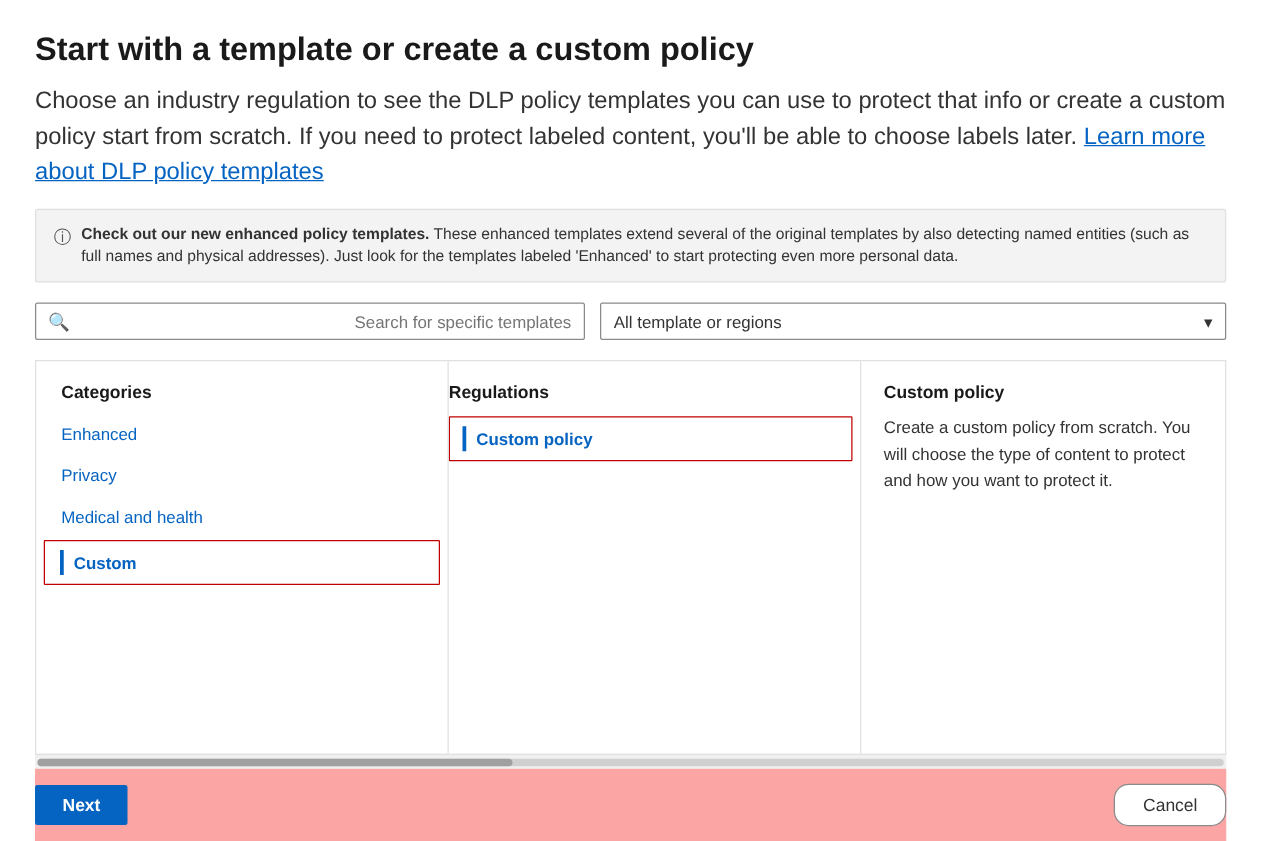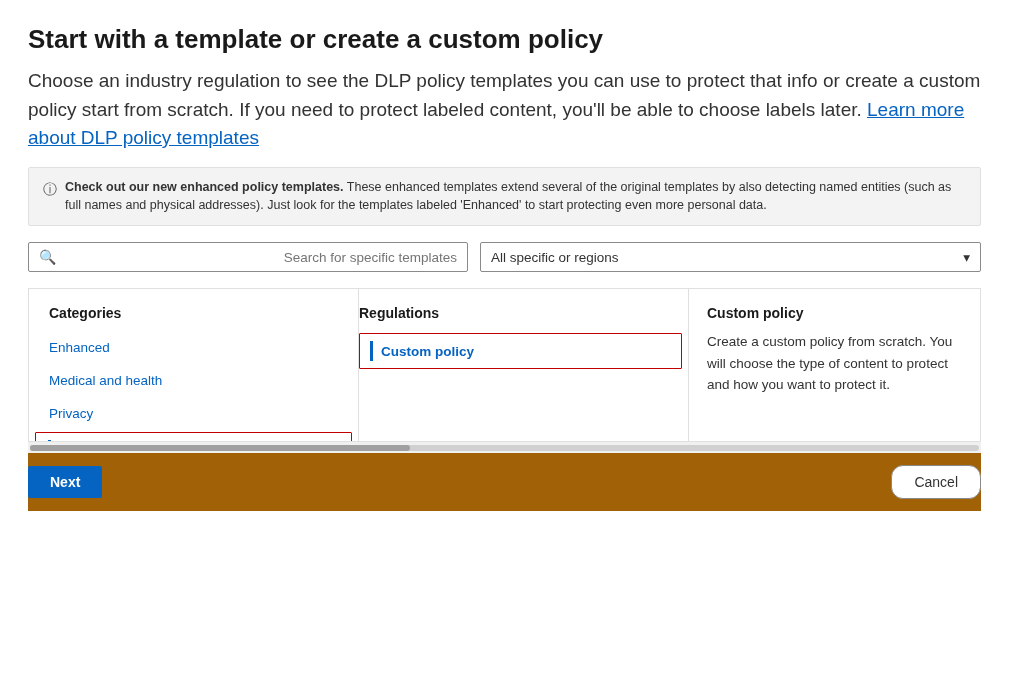--- a/index.html
+++ b/index.html
@@ -10,21 +10,21 @@
       background: #fff;
       width: 1009px;
       min-height: 673px;
       overflow: hidden;
     }
 
     .page-container {
       padding: 24px 28px 0 28px;
       display: flex;
       flex-direction: column;
-      height: 511px;
+      height: 673px;
     }
 
     .page-title {
       font-size: 26px;
       font-weight: 600;
       color: #1a1a1a;
       margin-bottom: 12px;
     }
 
     .page-description {
@@ -246,21 +246,21 @@
       height: 100%;
       background: #a0a0a0;
       border-radius: 3px;
     }
 
     .footer-bar {
       display: flex;
       align-items: center;
       justify-content: space-between;
       padding: 12px 0;
-      background: #a16207;
+      background: #fca5a5;
     }
 
     .btn-next {
       background: #0563c1;
       color: #fff;
       border: none;
       padding: 8px 22px;
       font-size: 14px;
       font-weight: 600;
       cursor: pointer;
@@ -296,33 +296,33 @@
       <span> These enhanced templates extend several of the original templates by also detecting named entities (such as full names and physical addresses). Just look for the templates labeled 'Enhanced' to start protecting even more personal data.</span>
     </div>
   </div>
 
   <div class="search-filter-row">
     <div class="search-box">
       <span class="search-icon-char">🔍</span>
       <input type="text" placeholder="Search for specific templates" style="">
     </div>
     <div class="region-dropdown">
-      <span>All specific or regions</span>
+      <span>All template or regions</span>
       <span class="chevron">▾</span>
     </div>
   </div>
 
   <div class="columns-container">
 
     <div class="column col-categories">
       <div class="col-header">Categories</div>
 
       <div class="category-item">Enhanced</div>
+      <div class="category-item">Privacy</div>
       <div class="category-item">Medical and health</div>
-      <div class="category-item">Privacy</div>
 
       <div class="category-item selected">
         <div class="selected-bar"></div>
         <span>Custom</span>
       </div>
     </div>
 
     <div class="column col-regulations">
       <div class="col-header">Regulations</div>
 

